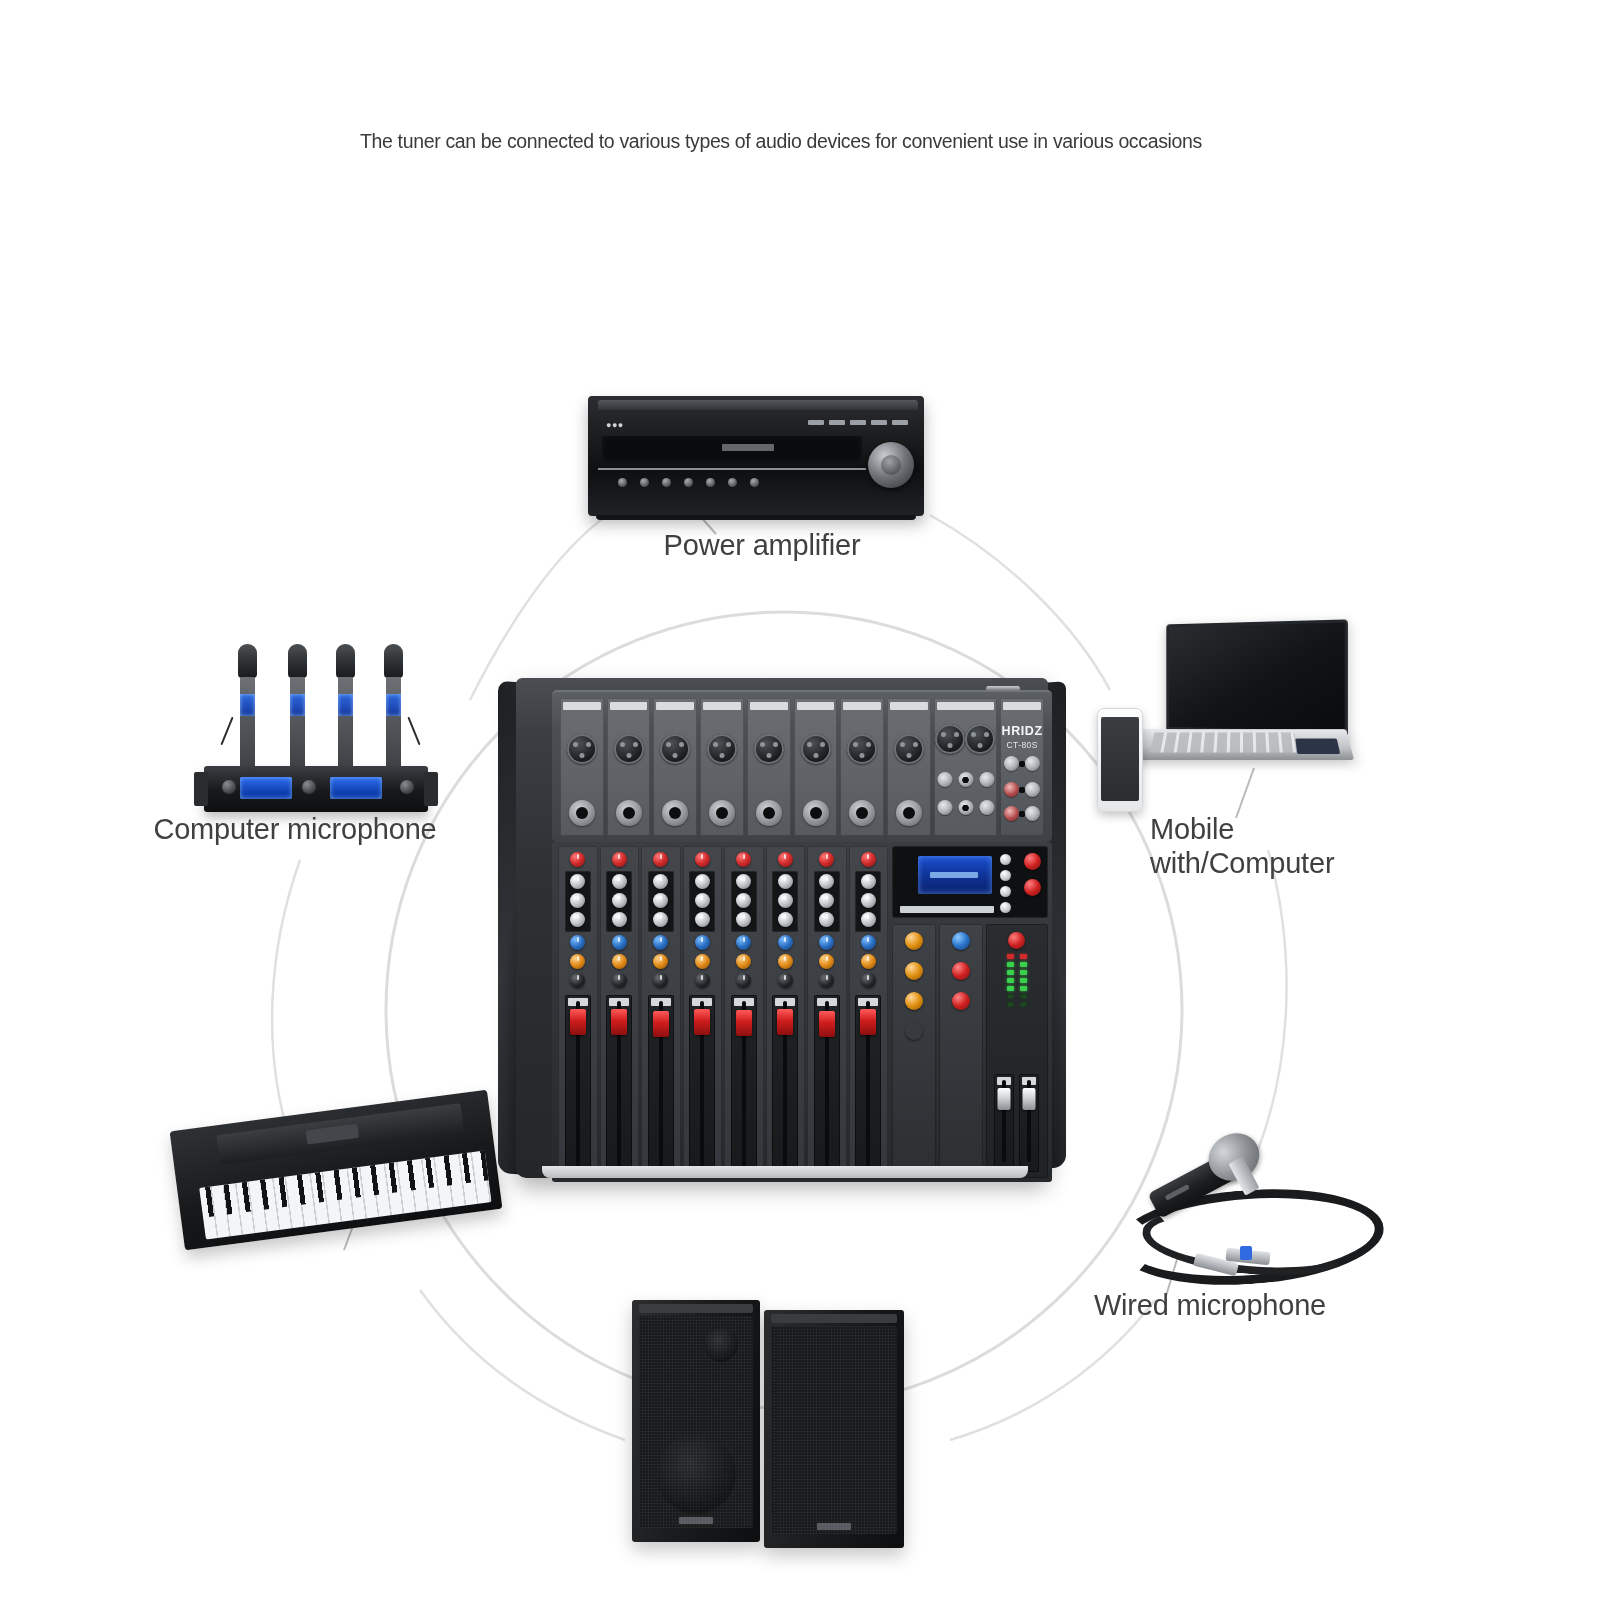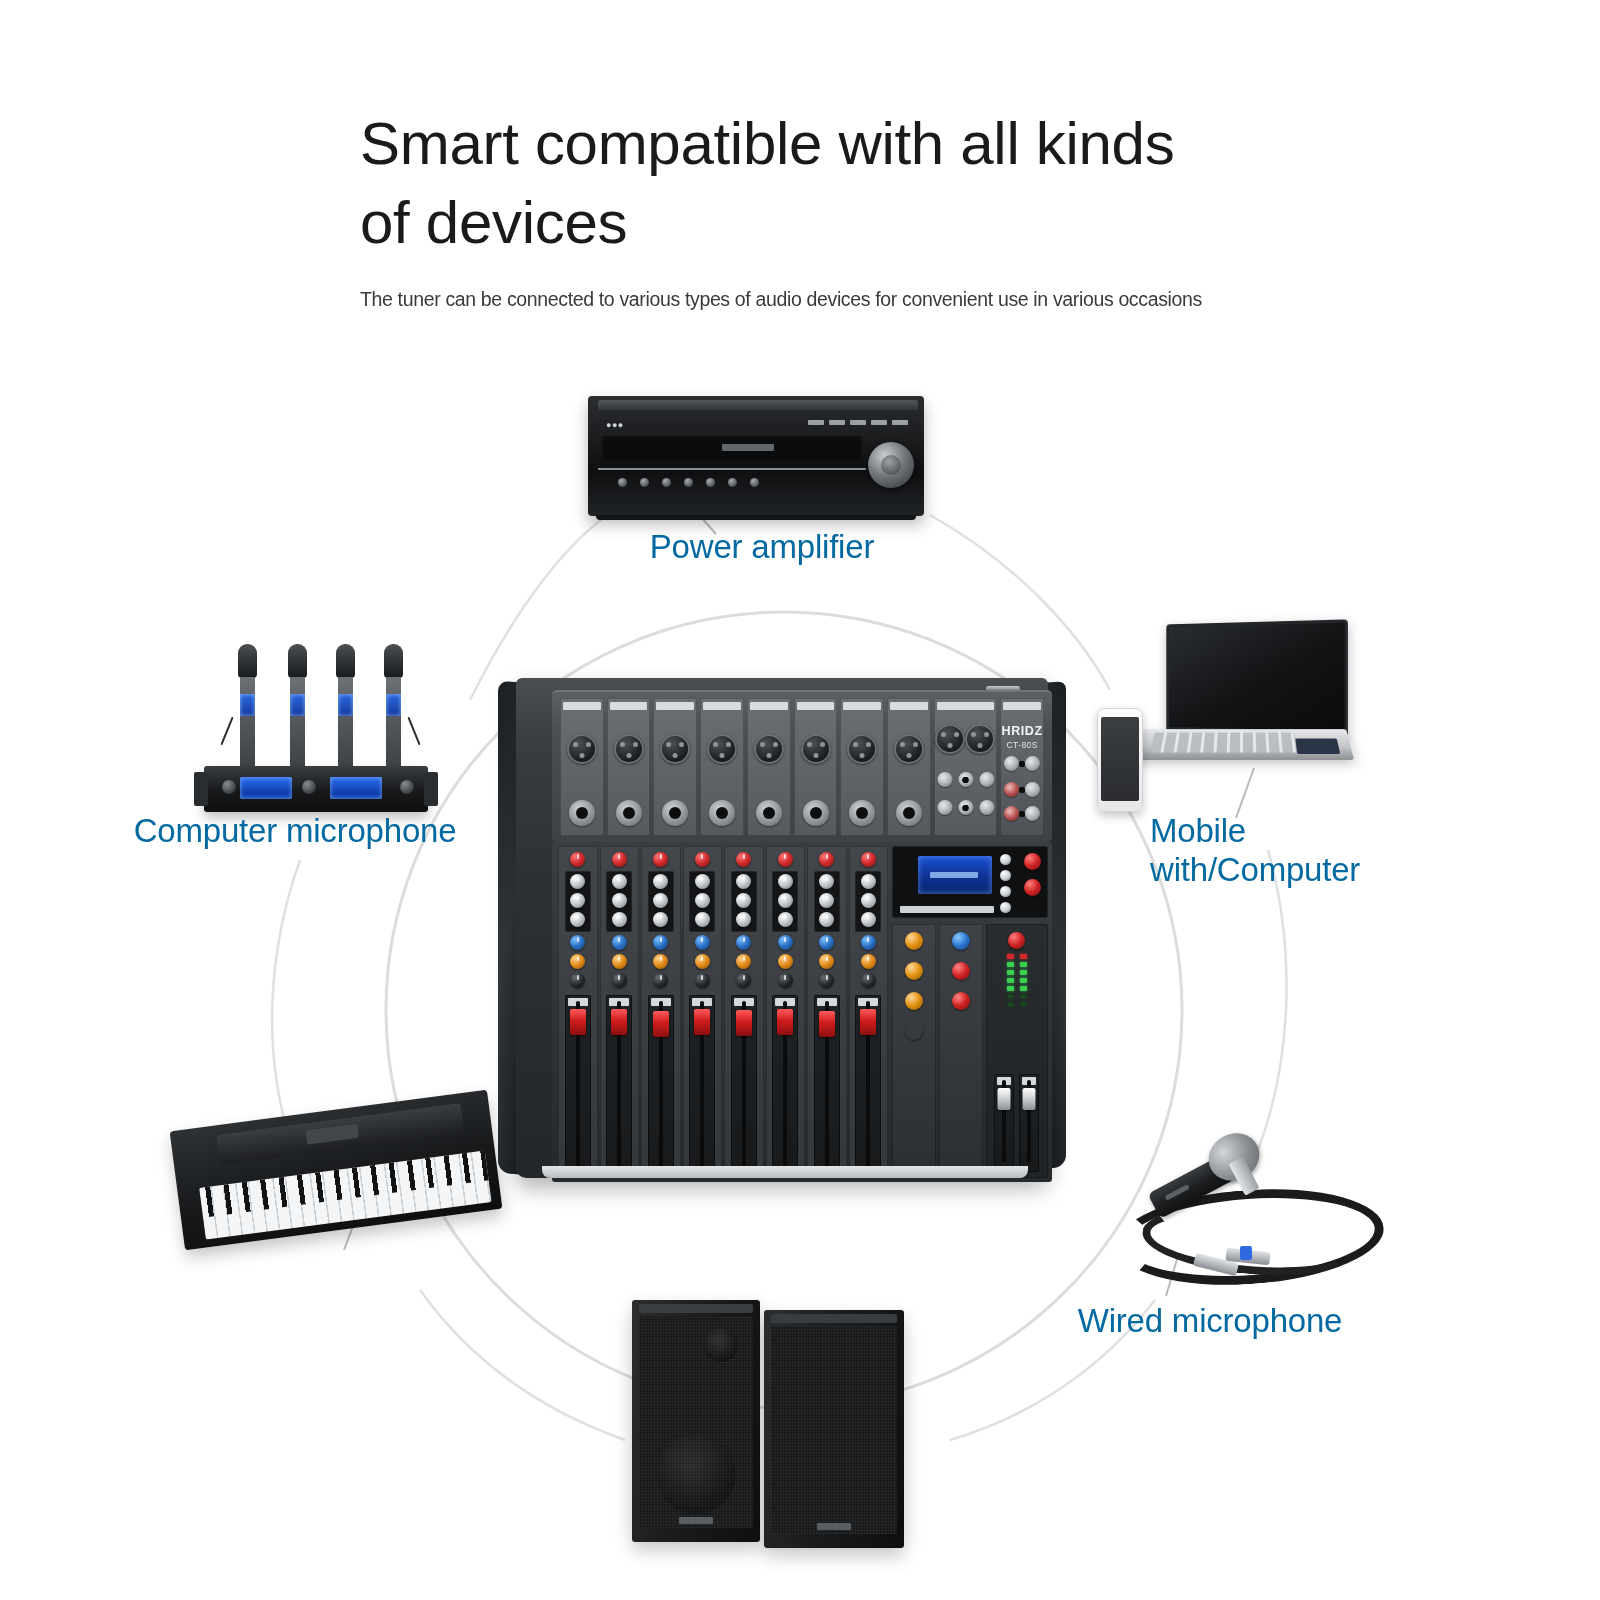--- a/index.html
+++ b/index.html
@@ -56,22 +56,22 @@
     position: absolute;
     left: 0; top: 0;
     width: 1600px;
     height: 1600px;
     pointer-events: none;
   }
 
   .node { position: absolute; }
   .node-label {
     position: absolute;
-    font-size: 33px;
-    color: #0369a1;
+    font-size: 29px;
+    color: #404040;
     line-height: 1.18;
     white-space: pre-line;
     letter-spacing: -0.2px;
   }
 
   
   .mixer {
     position: absolute;
     left: 498px;
     top: 668px;
@@ -483,21 +483,20 @@
   }
   .wm-plug { position: absolute; width: 44px; height: 13px; background: linear-gradient(180deg,#e0e3e6,#8c9095); border-radius: 3px; }
   .wm-plug.p1 { left: 104px; top: 130px; transform: rotate(14deg); }
   .wm-plug.p2 { left: 136px; top: 122px; transform: rotate(6deg); }
   .wm-plug.blue { left: 150px; top: 118px; width: 12px; height: 14px; background: #2f6ae0; border-radius: 2px; }
 </style>
 </head>
 <body>
 
 <div class="header">
-  <div class="title">Smart compatible with all kinds of devices</div>
   <div class="subtitle">The tuner can be connected to various types of audio devices for convenient use in various occasions</div>
 </div>
 
 <div class="stage">
 
   <svg class="ring-svg" viewBox="0 0 1600 1600">
     <circle cx="784" cy="1010" r="398" fill="none" stroke="#dcdcdc" stroke-width="3"></circle>
     <path d="M470 700 C 520 600, 570 540, 612 512" fill="none" stroke="#e0e0e0" stroke-width="2.5"></path>
     <path d="M930 515 C 1010 560, 1075 625, 1110 690" fill="none" stroke="#e0e0e0" stroke-width="2.5"></path>
     <path d="M300 860 C 268 950, 262 1050, 290 1140" fill="none" stroke="#e0e0e0" stroke-width="2.5"></path>
@@ -603,21 +602,21 @@
     <div class="wm-cable2"></div>
     <div class="wm-handle">
       <div class="wm-sw"></div>
     </div>
     <div class="wm-head"></div>
     <div class="wm-ring"></div>
     <div class="wm-plug p1"></div>
     <div class="wm-plug p2"></div>
     <div class="wm-plug blue"></div>
   </div>
-  <div class="node-label" style="left:1030px; top:1288px; width:360px; text-align:center;margin-top:14px;">Wired microphone</div>
+  <div class="node-label" style="left:1030px; top:1288px; width:360px; text-align:center;">Wired microphone</div>
 
   <div class="node speakers">
     <div class="spk right">
       <div class="spk-top"></div>
       <div class="spk-grille"></div>
       <div class="spk-badge"></div>
     </div>
     <div class="spk left">
       <div class="spk-top"></div>
       <div class="spk-grille"></div>

